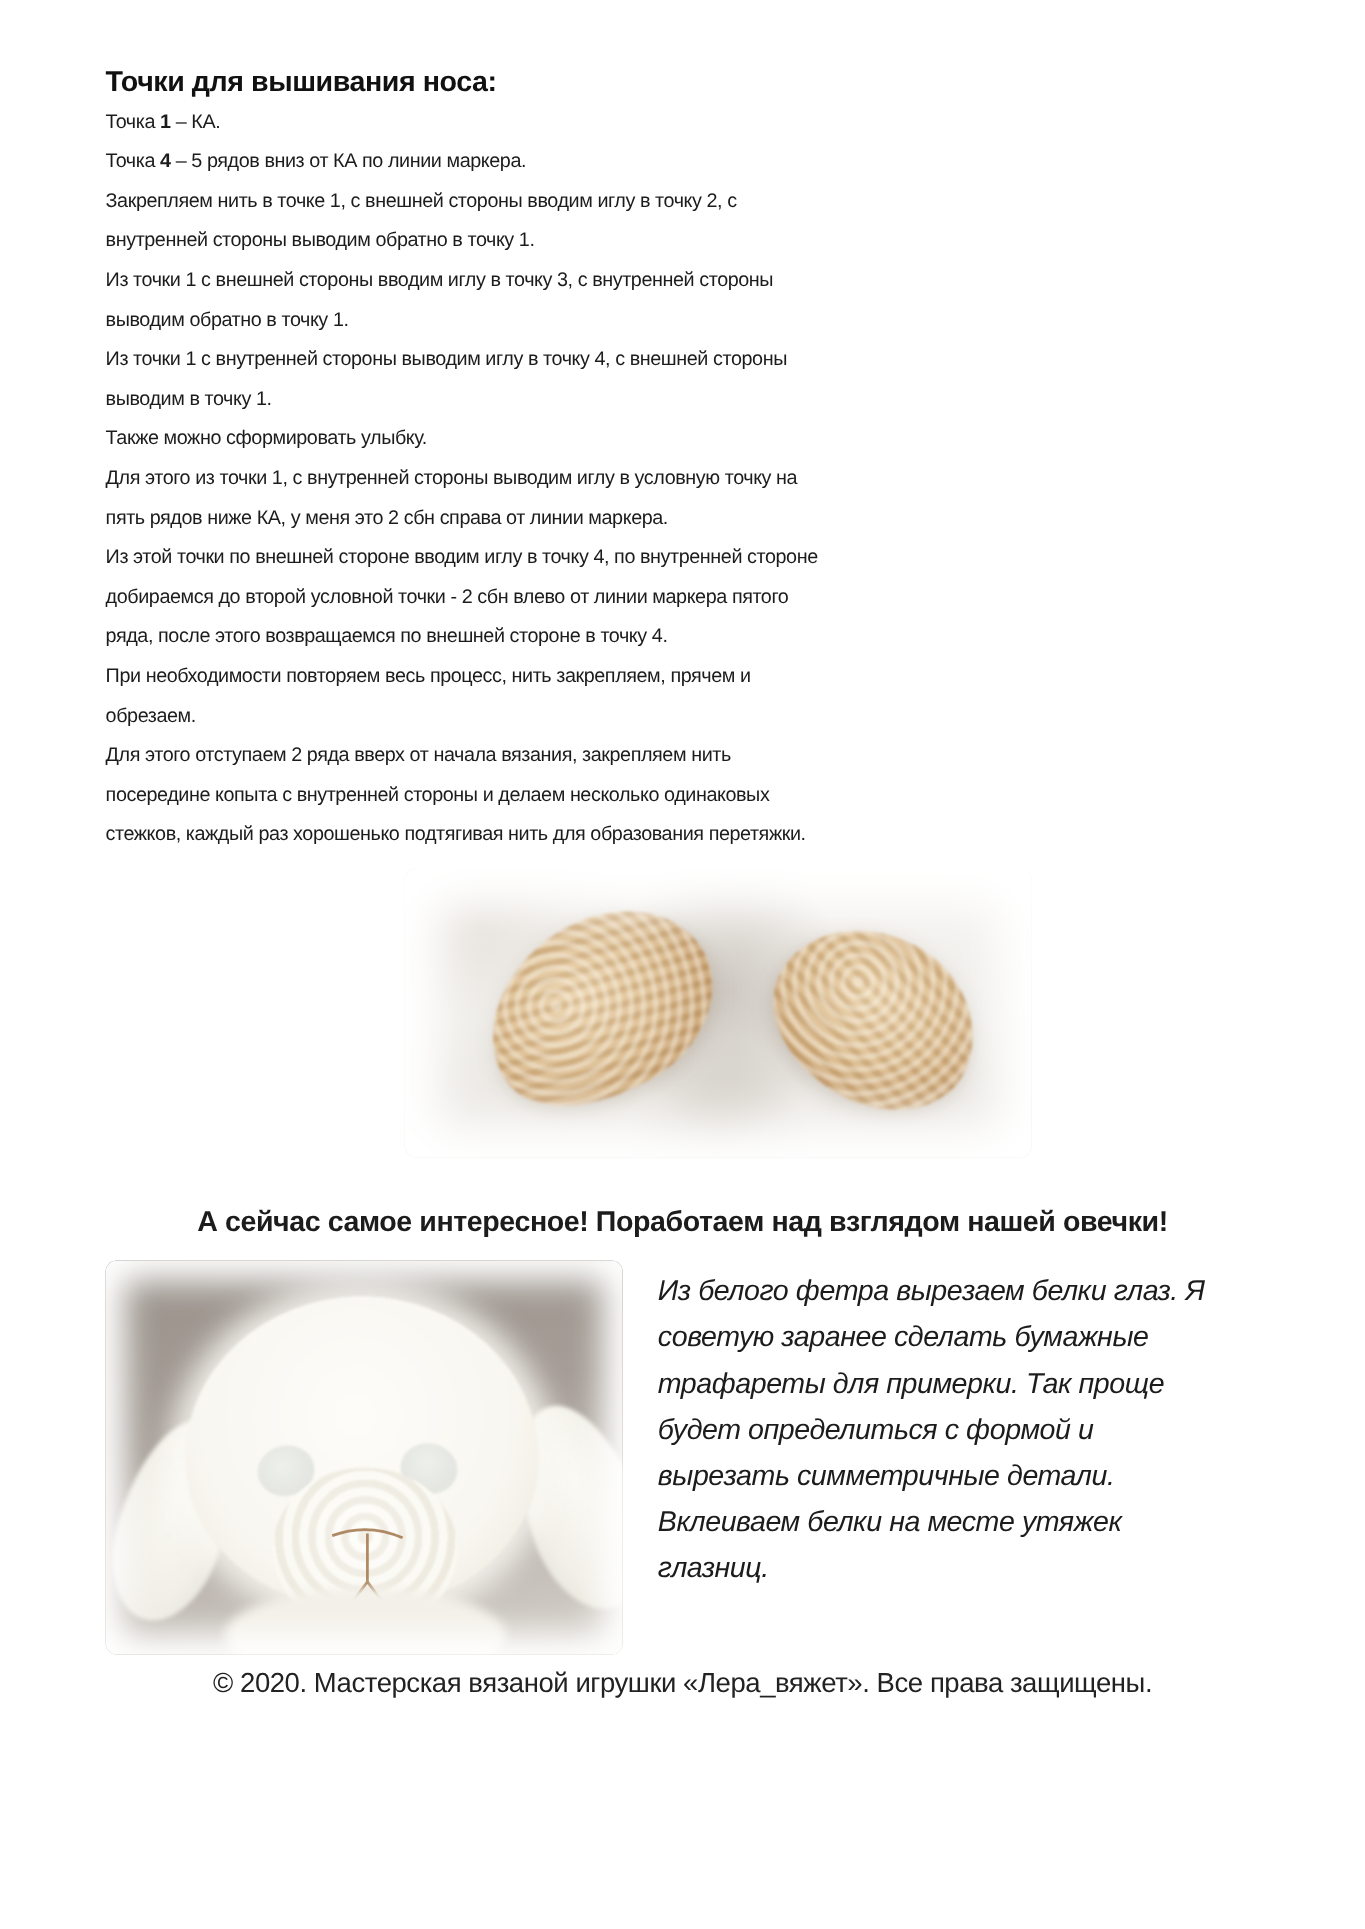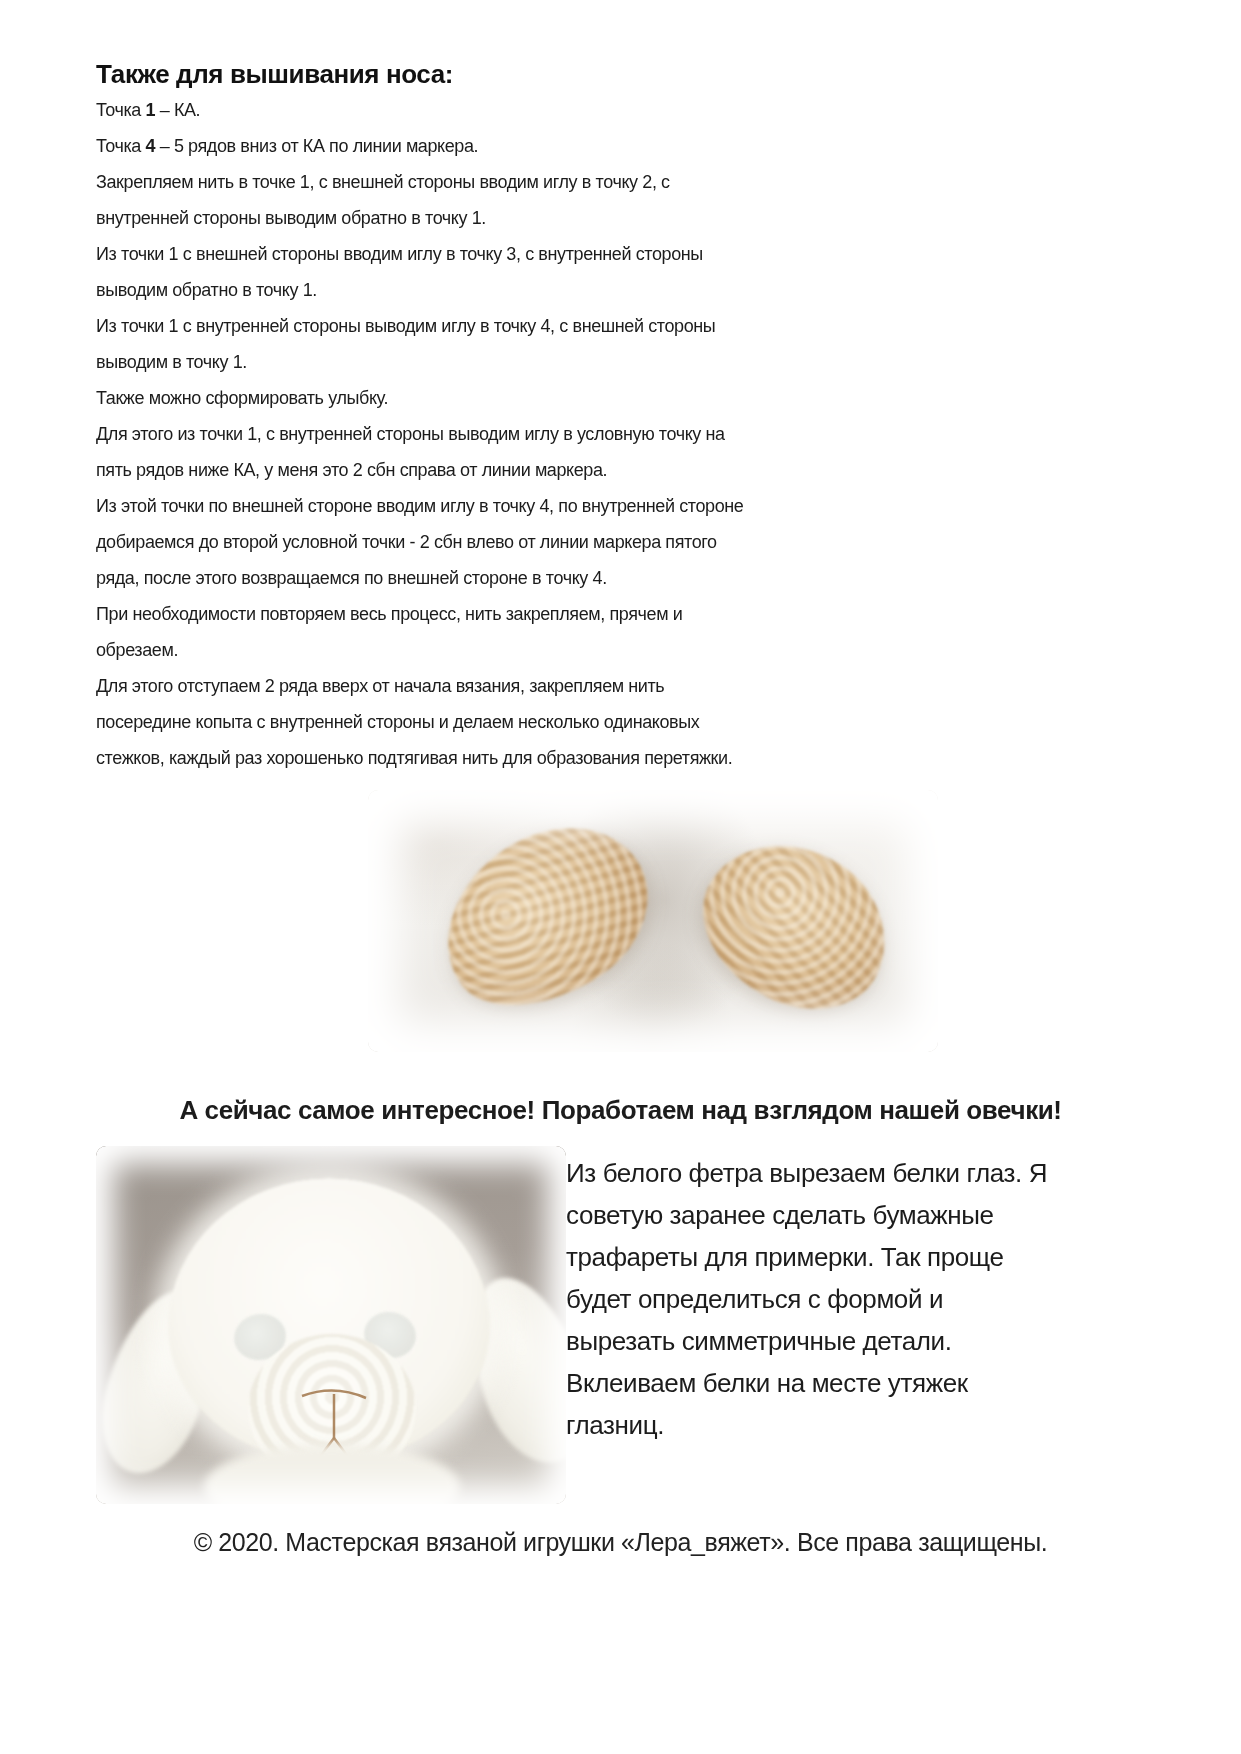--- a/index.html
+++ b/index.html
@@ -76,20 +76,22 @@
   .photo-hooves .vignette {
     position: absolute; inset: 0;
     box-shadow: inset 0 0 42px 32px #ffffff;
     border-radius: 10px;
   }
 
   
   .bottom-flex {
     margin-top: 18px;
     display: flex;
+    gap: 32px;
+    font-style: italic;
   }
   figure.photo-sheep {
     position: relative;
     flex: 0 0 470px;
     width: 470px;
     height: 358px;
     border-radius: 10px;
     overflow: hidden;
     background: linear-gradient(170deg, #9a938c 0%, #a59d96 40%, #beb8b1 72%, #d7d3cc 100%);
   }
@@ -150,32 +152,32 @@
     border-radius: 10px;
   }
   .eyes-text {
     font-size: 26px;
     line-height: 42px;
     white-space: pre-line;
     padding-top: 6px;
   }
 
   .footer-line {
-    margin-top: 24px;
+    margin-top: 12px;
     text-align: center;
     font-size: 25px;
     color: #222;
   }
 </style>
 </head>
 <body>
 
 <div class="page">
 
-  <div class="h-bold">Также для вышивания носа:</div>
+  <div class="h-bold">Точки для вышивания носа:</div>
 
   <div class="body-text pt-line"><span>Точка </span><b>1</b><span> – КА.</span></div>
 
 
   <div class="body-text pt-line"><span>Точка </span><b>4</b><span> – 5 рядов вниз от КА по линии маркера.</span></div>
 
   <div class="body-text mt-blank">Закрепляем нить в точке 1, с внешней стороны вводим иглу в точку 2, с
 внутренней стороны выводим обратно в точку 1.
 Из точки 1 с внешней стороны вводим иглу в точку 3, с внутренней стороны
 выводим обратно в точку 1.

